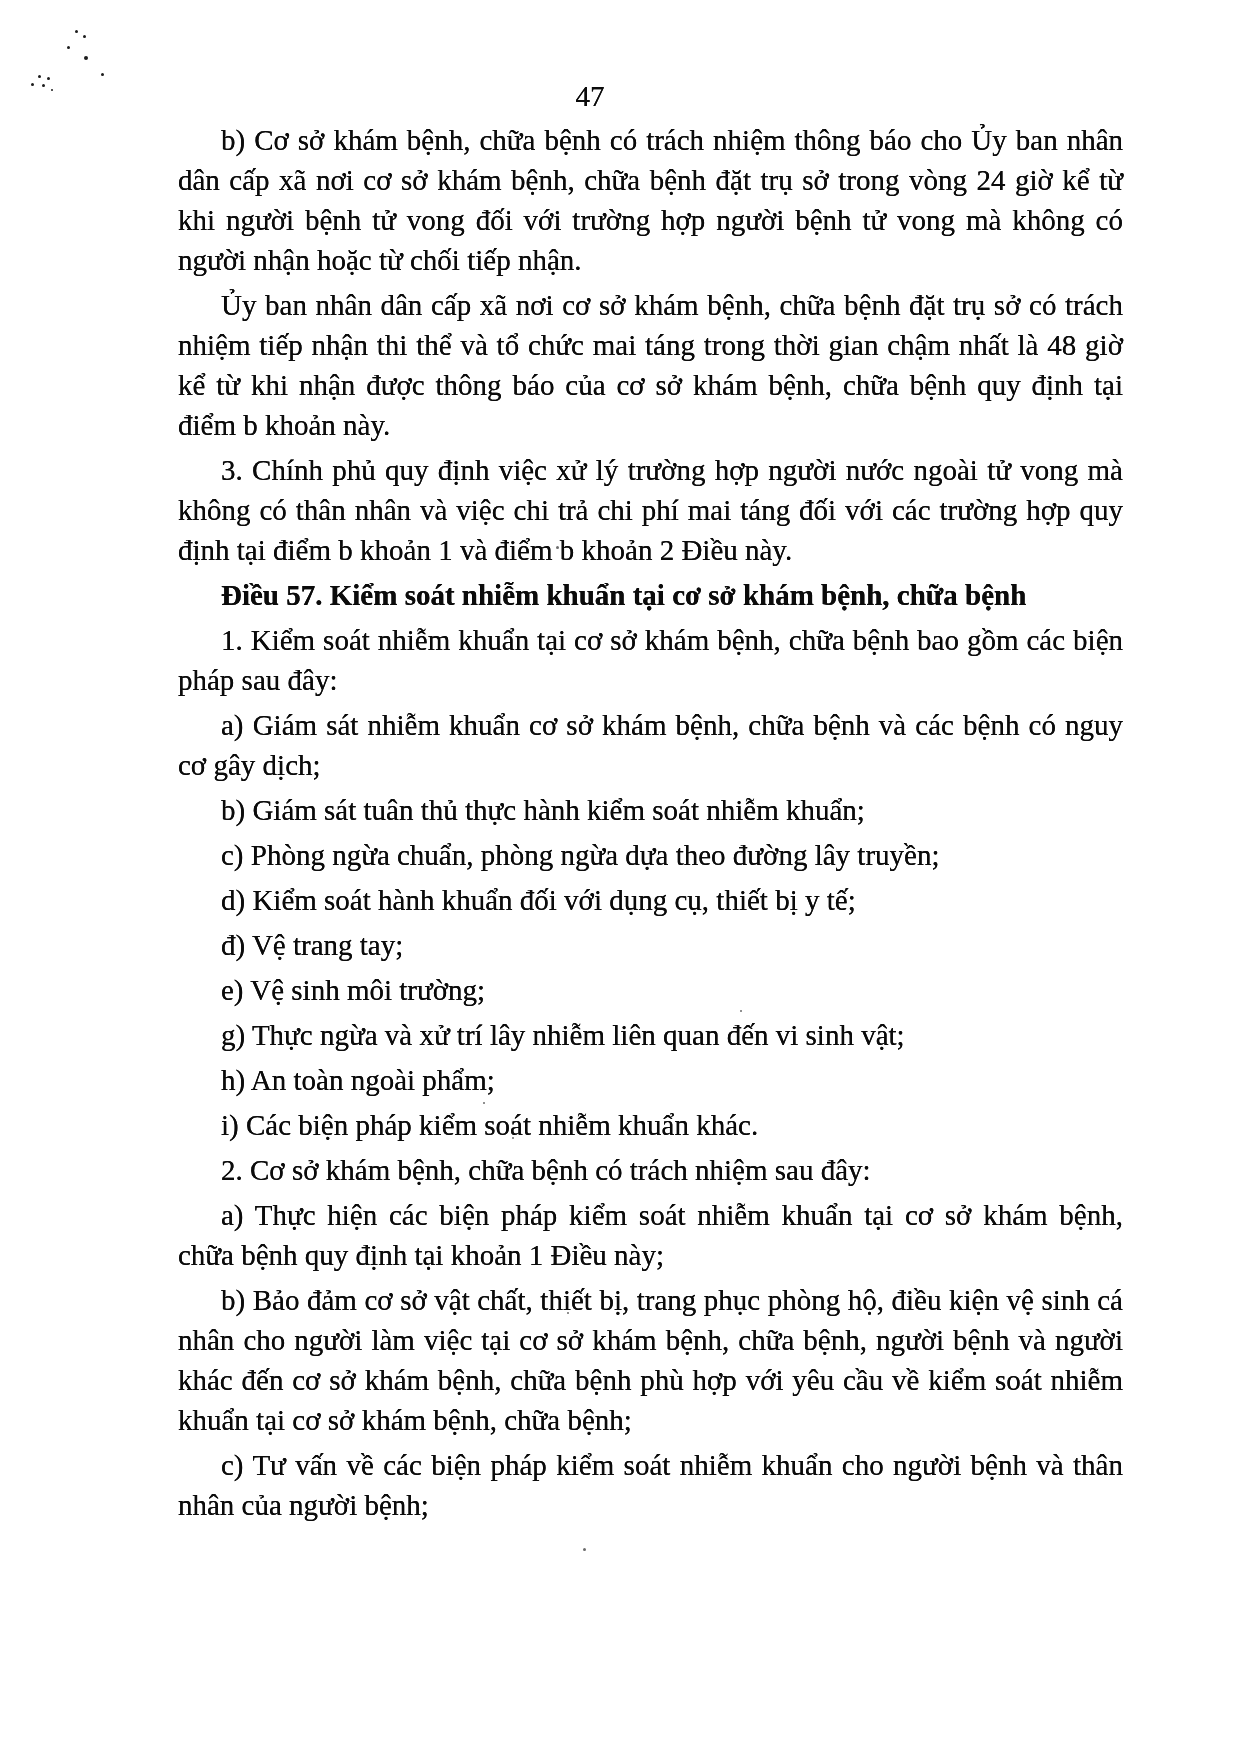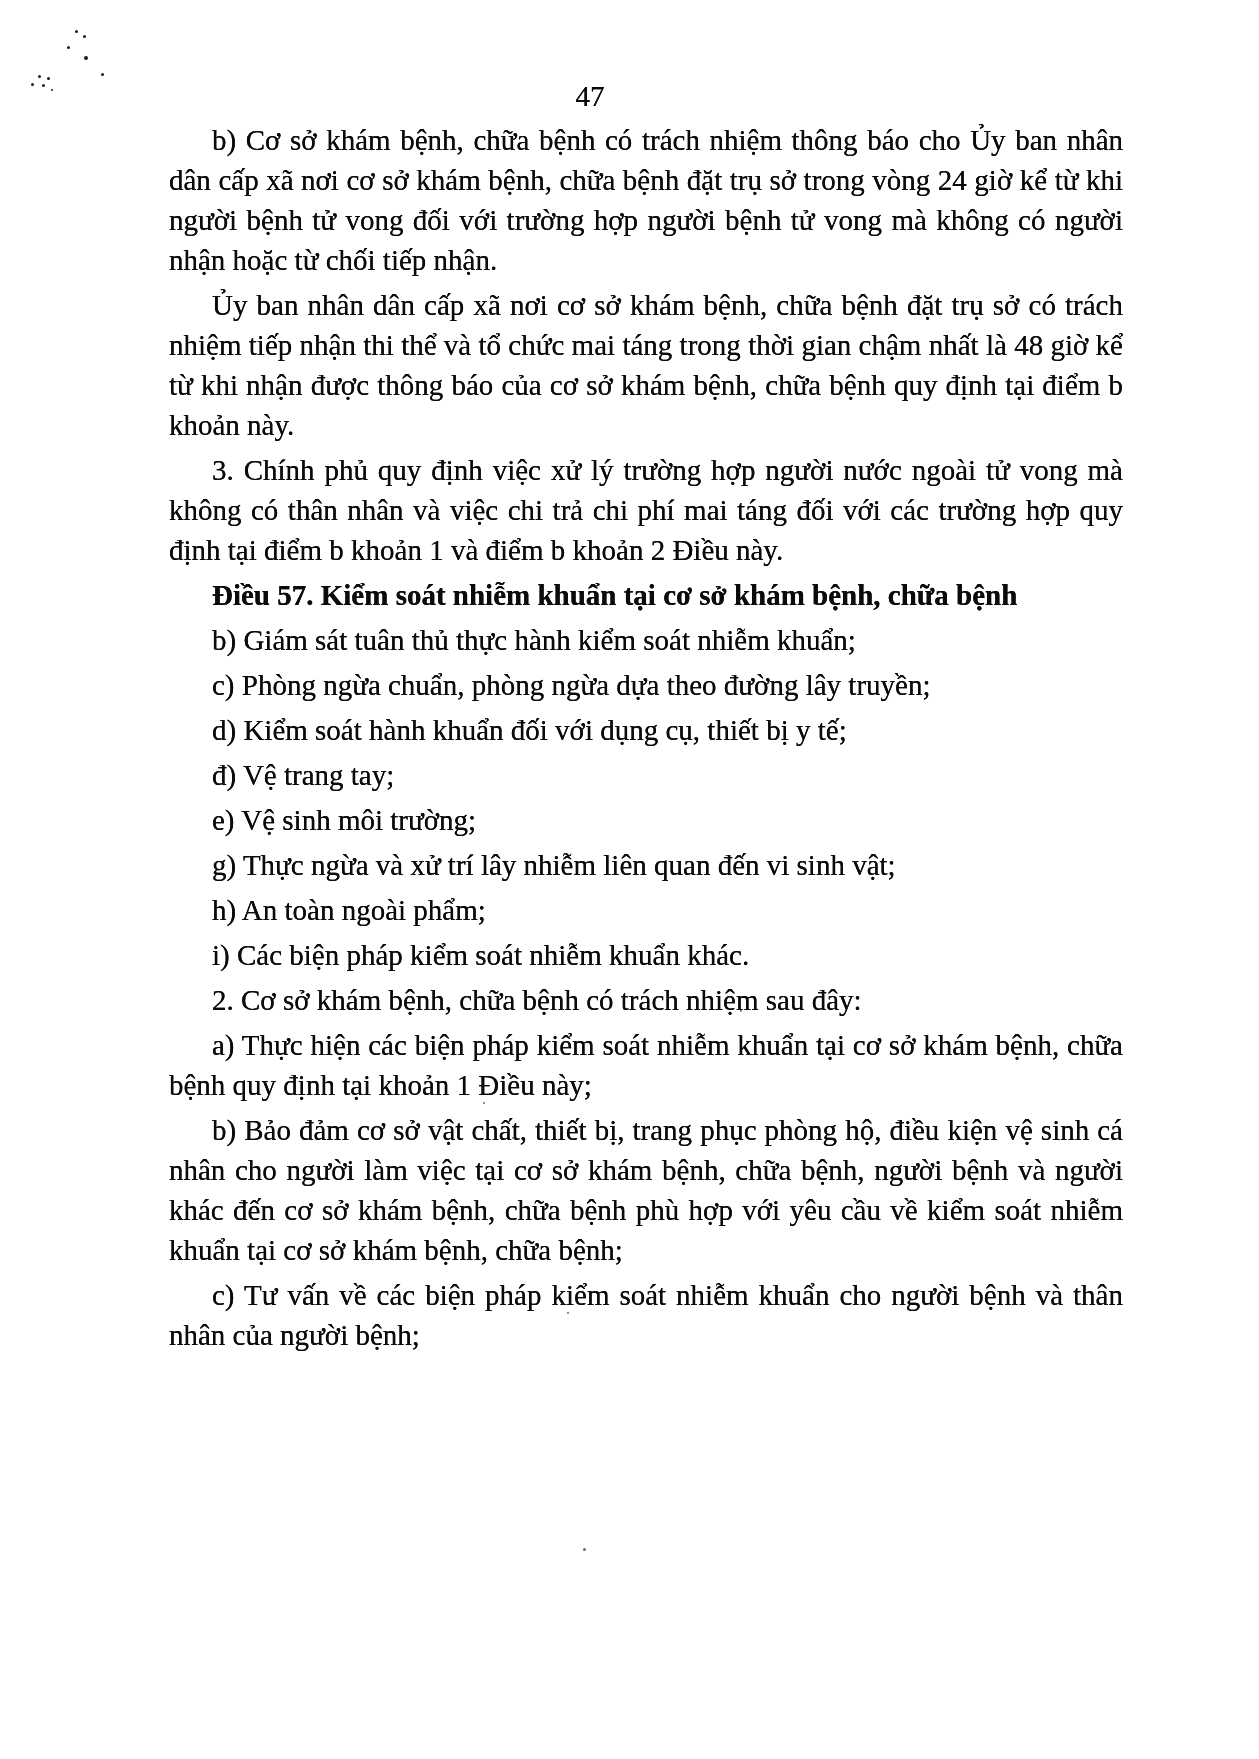--- a/index.html
+++ b/index.html
@@ -29,21 +29,21 @@
   .body-text {
     position: absolute;
     top: 120px;
     left: 161px;
     width: 962px;
     font-size: 29px;
     line-height: 40px;
     text-shadow: 0 0 0.5px currentColor;
   }
   .body-text p {
-    margin: 0 0 5px 8px;
+    margin: 0 0 5px 17px;
     text-indent: 43px;
     text-align: justify;
     text-justify: inter-word;
   }
   .body-text p.heading {
     font-weight: bold;
     text-align: left;
   }
   .speck {
     position: absolute;
@@ -79,20 +79,22 @@
     <div class="speck faint" style="left:583px;top:1548px;width:3px;height:3px;"></div>
   </div>
 
   <div class="page-number">47</div>
 
   <div class="body-text">
     <p>b) Cơ sở khám bệnh, chữa bệnh có trách nhiệm thông báo cho Ủy ban nhân dân cấp xã nơi cơ sở khám bệnh, chữa bệnh đặt trụ sở trong vòng 24 giờ kể từ khi người bệnh tử vong đối với trường hợp người bệnh tử vong mà không có người nhận hoặc từ chối tiếp nhận.</p>
     <p>Ủy ban nhân dân cấp xã nơi cơ sở khám bệnh, chữa bệnh đặt trụ sở có trách nhiệm tiếp nhận thi thể và tổ chức mai táng trong thời gian chậm nhất là 48 giờ kể từ khi nhận được thông báo của cơ sở khám bệnh, chữa bệnh quy định tại điểm b khoản này.</p>
     <p>3. Chính phủ quy định việc xử lý trường hợp người nước ngoài tử vong mà không có thân nhân và việc chi trả chi phí mai táng đối với các trường hợp quy định tại điểm b khoản 1 và điểm b khoản 2 Điều này.</p>
     <p class="heading">Điều 57. Kiểm soát nhiễm khuẩn tại cơ sở khám bệnh, chữa bệnh</p>
+    <p>1. Kiểm soát nhiễm khuẩn tại cơ sở khám bệnh, chữa bệnh bao gồm các biện pháp sau đây:</p>
+    <p>a) Giám sát nhiễm khuẩn cơ sở khám bệnh, chữa bệnh và các bệnh có nguy cơ gây dịch;</p>
     <p>b) Giám sát tuân thủ thực hành kiểm soát nhiễm khuẩn;</p>
     <p>c) Phòng ngừa chuẩn, phòng ngừa dựa theo đường lây truyền;</p>
     <p>d) Kiểm soát hành khuẩn đối với dụng cụ, thiết bị y tế;</p>
     <p>đ) Vệ trang tay;</p>
     <p>e) Vệ sinh môi trường;</p>
     <p>g) Thực ngừa và xử trí lây nhiễm liên quan đến vi sinh vật;</p>
     <p>h) An toàn ngoài phẩm;</p>
     <p>i) Các biện pháp kiểm soát nhiễm khuẩn khác.</p>
     <p>2. Cơ sở khám bệnh, chữa bệnh có trách nhiệm sau đây:</p>
     <p>a) Thực hiện các biện pháp kiểm soát nhiễm khuẩn tại cơ sở khám bệnh, chữa bệnh quy định tại khoản 1 Điều này;</p>

